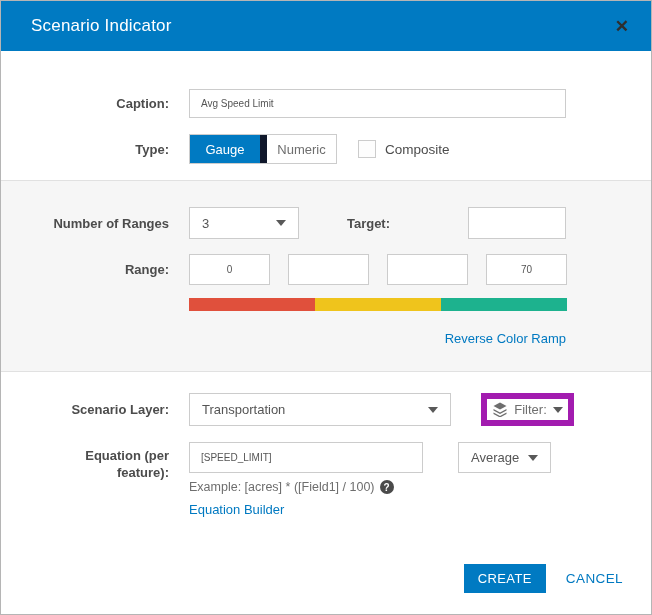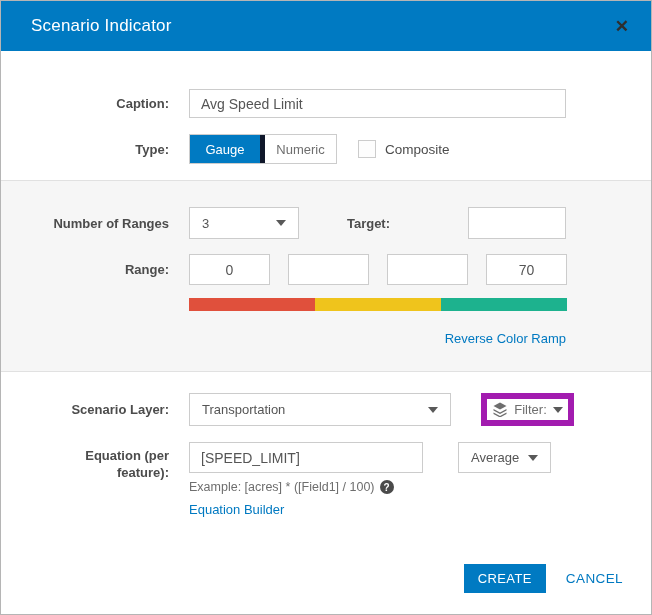--- a/index.html
+++ b/index.html
@@ -52,21 +52,21 @@
     font-size: 13px;
     font-weight: bold;
     color: #4c4c4c;
     line-height: 17px;
   }
 
   input.text {
     border: 1px solid #cccccc;
     background: #fff;
     font-family: "Liberation Sans", sans-serif;
-    font-size: 14px;
+    font-size: 10px;
     color: #555555;
     padding: 0 11px;
     outline: none;
   }
 
   
   .caption-input { margin-left: 10px; width: 377px; height: 29px; }
 
   
   .type-row { margin-top: 16px; }
@@ -86,21 +86,21 @@
   }
   .toggle .opt.sel {
     width: 70px;
     background: #007ac2;
     color: #ffffff;
   }
   .toggle .opt.unsel {
     width: 76px;
     background: #ffffff;
     color: #6e6e6e;
-    border-left: 5px solid #0f172a;
+    border-left: 7px solid #0f172a;
   }
   .checkbox {
     margin-left: 21px;
     width: 18px;
     height: 18px;
     border: 1px solid #cccccc;
     background: #fdfdfd;
     cursor: pointer;
     flex: 0 0 auto;
   }

